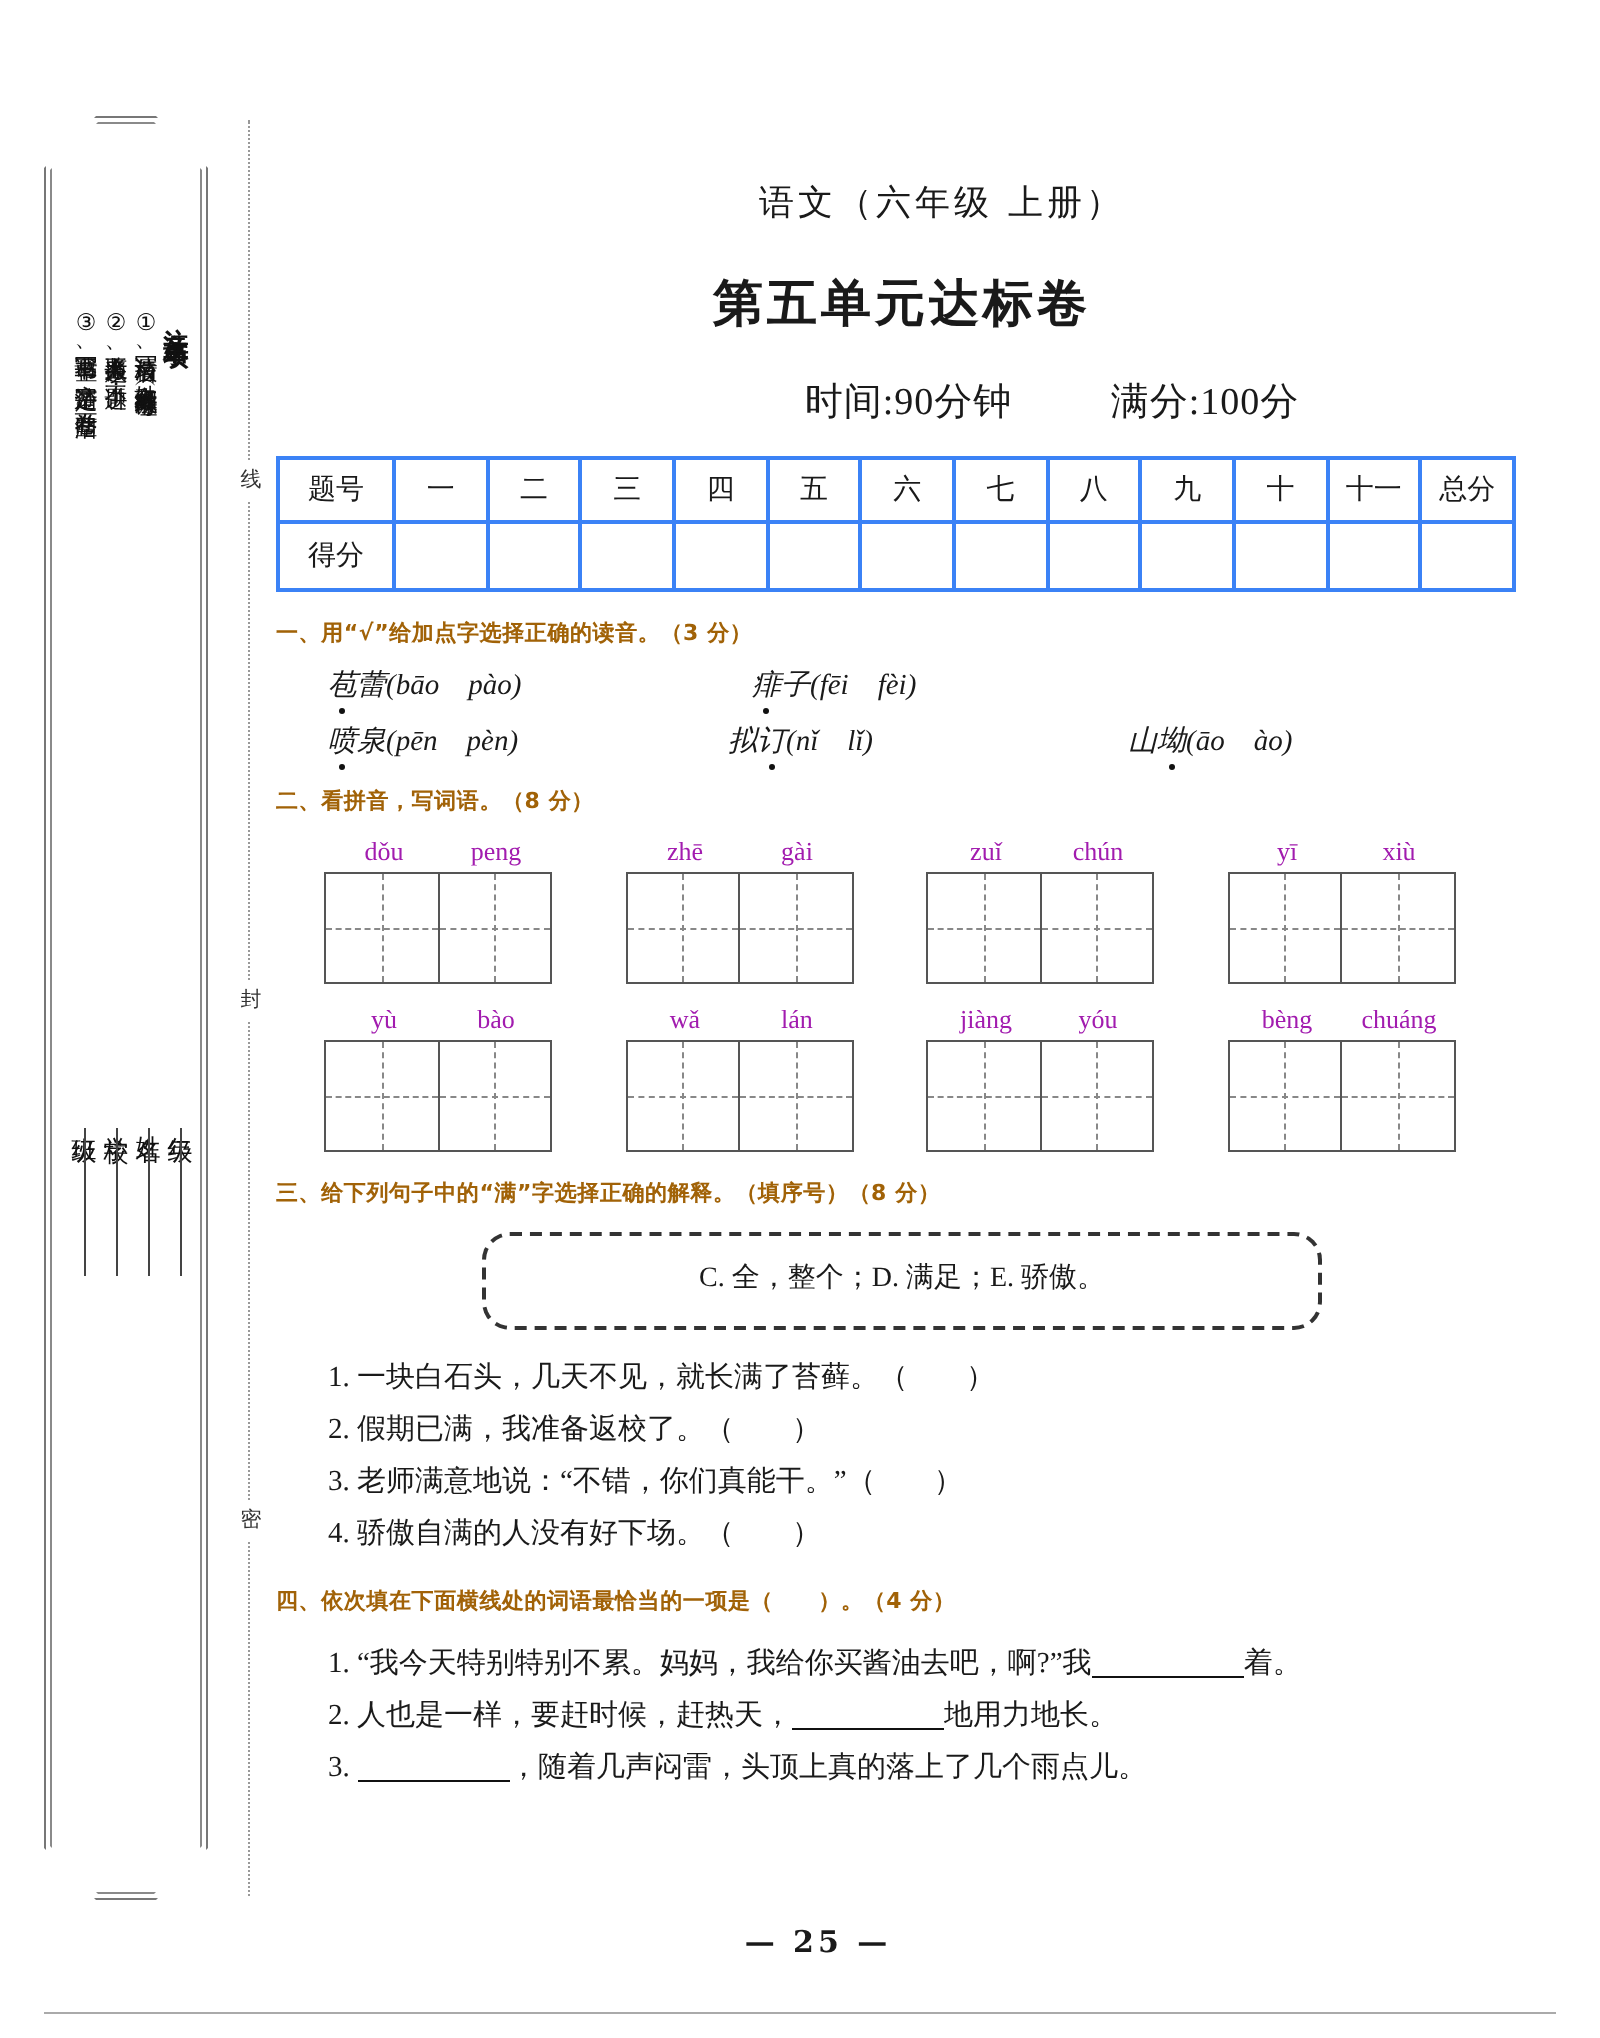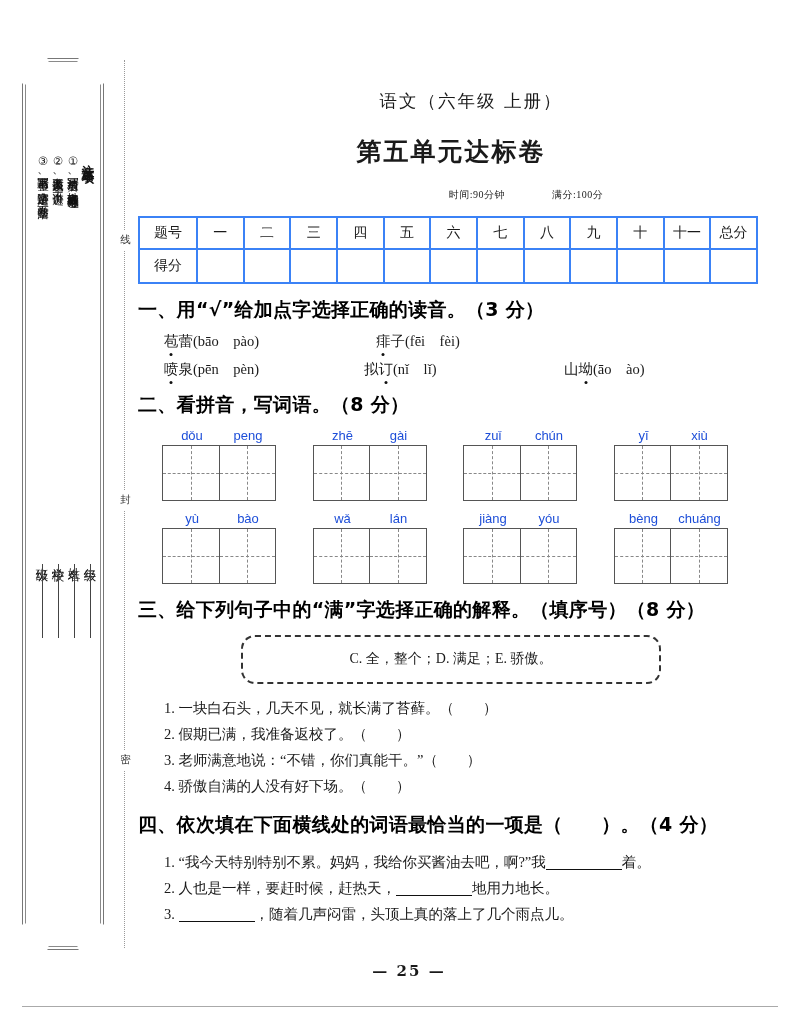--- a/index.html
+++ b/index.html
@@ -162,21 +162,21 @@
     text-align: center;
     font-size: 25px;
     font-weight: bold;
     letter-spacing: 2px;
     margin-top: 22px;
     font-family: "DejaVu Sans", "Liberation Sans", sans-serif;
   }
   #meta-line {
     margin-top: 20px;
     text-align: center;
-    font-size: 10px;
+    font-size: 19px;
     letter-spacing: 0.5px;
     padding-left: 150px;
   }
   #meta-line span { margin: 0 22px; }
 
   
   #score-table {
     margin-top: 14px;
     border-collapse: collapse;
     width: 620px;
@@ -189,34 +189,34 @@
     vertical-align: middle;
     font-size: 14px;
     font-family: "DejaVu Sans", "Liberation Sans", sans-serif;
   }
   #score-table td.head-cell { width: 54px; }
   #score-table tr.row-marks td { height: 30px; }
 
   
   .section { margin-top: 13px; }
   .q-heading {
-    font-size: 19px;
+    font-size: 11px;
     font-weight: bold;
     letter-spacing: 0.3px;
     font-family: "DejaVu Sans", "Liberation Sans", sans-serif;
-    color: #000000;
+    color: #a16207;
   }
 
   .pron-row {
     display: flex;
     margin-top: 9px;
     padding-left: 26px;
     font-size: 14.5px;
   }
-  .pron-item { width: 212px; white-space: nowrap; }
+  .pron-item { width: 212px; white-space: nowrap; font-style: italic; }
   .dotted-char {
     position: relative;
     display: inline-block;
   }
   .dotted-char::after {
     content: "";
     position: absolute;
     left: 50%;
     bottom: -5px;
     transform: translateX(-50%);
@@ -229,22 +229,22 @@
   
   .grid-row {
     display: flex;
     margin-top: 10px;
     padding-left: 24px;
   }
   .grid-group { width: 156px; }
   .grid-pinyin {
     display: flex;
     font-size: 13px;
-    font-family: Liberation Sans, sans-serif;
-    color: #1d4ed8;
+    font-family: Liberation Serif, serif;
+    color: #a21caf;
     margin-bottom: 2px;
     padding-left: 2px;
   }
   .grid-pinyin span {
     width: 56px;
     text-align: center;
     white-space: nowrap;
   }
   .tianzi {
     display: flex;

